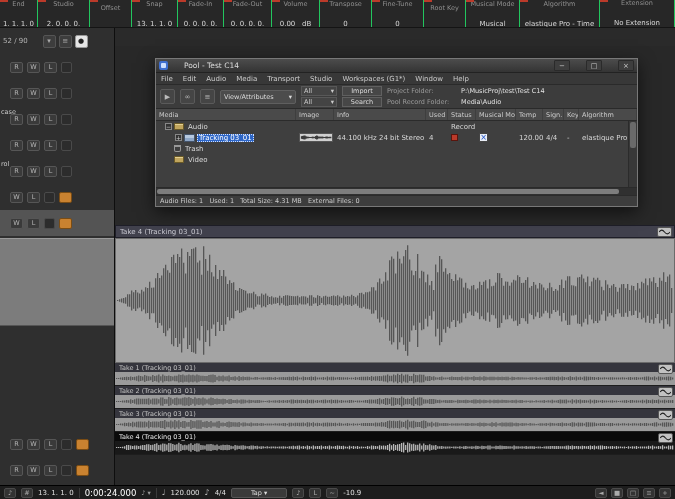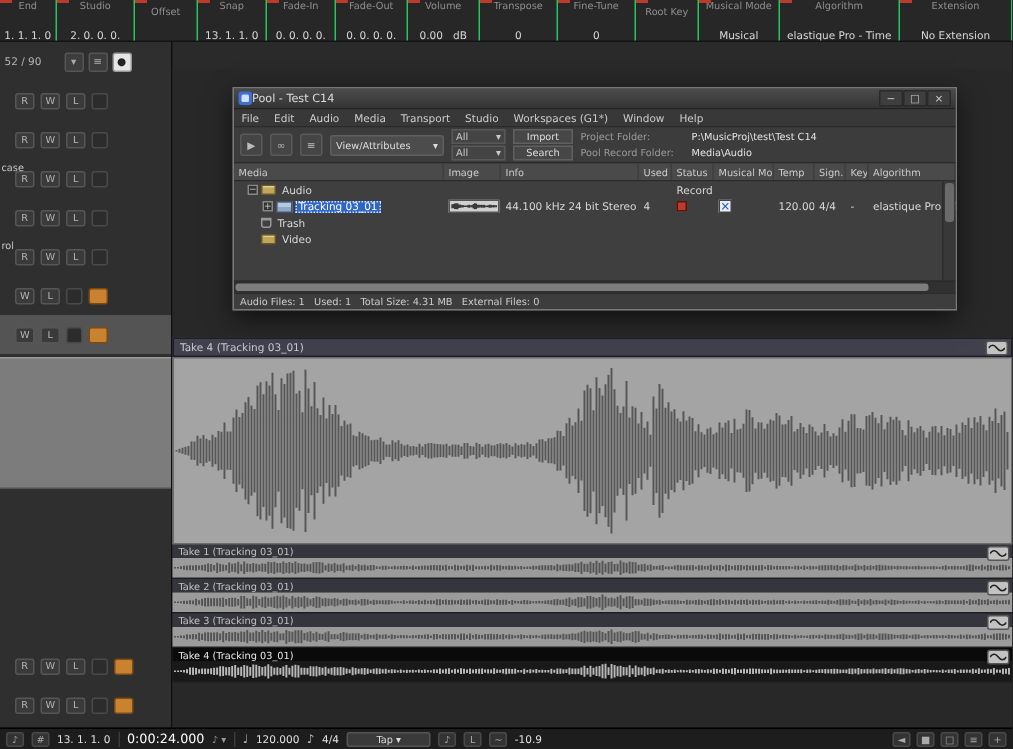--- a/index.html
+++ b/index.html
@@ -56,21 +56,21 @@
   .take-lane.selected{box-shadow:inset 0 1px 0 #d0d0d0}
   .take-lane.selected .take-label{background:#0a0a0a;color:#e8e8e8}
   .take-lane.selected .take-wave{background:#191919}
   .wave-btn{position:absolute;right:2px;top:1px;width:15px;height:10px;background:#c2c2c2;border:1px solid #555;
             border-radius:2px;display:flex;align-items:center;justify-content:center}
 
   
   .pool{position:absolute;left:155px;top:58px;width:483px;height:149px;background:#3c3c3c;
         border:1px solid #787878;box-shadow:0 5px 16px rgba(0,0,0,.6);z-index:10;display:flex;flex-direction:column}
   .pool-title{height:14px;background:linear-gradient(#4c4c4c,#343434);display:flex;align-items:center;
-              gap:0;padding:0 3px;border-bottom:1px solid #222}
+              gap:16px;padding:0 3px;border-bottom:1px solid #222}
   .win-icon{width:9px;height:9px;background:#3f6fd0;border-radius:2px;position:relative}
   .win-icon:after{content:"";position:absolute;inset:2px;background:#cfe0ff;border-radius:1px}
   .pool-title-text{font-size:7.5px;color:#ddd;flex:1}
   .win-btn{width:16px;height:11px;font-size:7px;color:#ccc;display:flex;align-items:center;justify-content:center;
            border:1px solid #2a2a2a;background:#3e3e3e;border-radius:1px}
   .pool-menu{height:12px;background:#383838;border-bottom:1px solid #2a2a2a;display:flex;align-items:center}
   .menu-item{font-size:7px;color:#ccc;padding:0 5px;white-space:nowrap}
   .pool-toolbar{height:24px;background:#3c3c3c;border-bottom:1px solid #2a2a2a;display:flex;align-items:center;
                 gap:5px;padding:0 4px}
   .tb-btn{width:15px;height:15px;background:#454545;border:1px solid #5a5a5a;border-radius:2px;font-size:7px;
@@ -186,21 +186,21 @@
       <div class="info-col" style="width: 54px;">
         <div class="info-tick"></div>
         <div class="info-label">Musical Mode</div>
         <div class="info-value">Musical</div>
       </div>
       <div class="info-col" style="width: 80px;">
         <div class="info-tick"></div>
         <div class="info-label">Algorithm</div>
         <div class="info-value">elastique Pro - Time</div>
       </div>
-      <div class="info-col" style="width: 75px;">
+      <div class="info-col" style="width: 75px; justify-content: flex-end;">
         <div class="info-tick"></div>
         <div class="info-label">Extension</div>
         <div class="info-value">No Extension</div>
       </div>
     </div>
 
   <div class="left-panel">
     <div class="panel-head">
       <span class="panel-counter">52 / 90</span>
       <span class="panel-icon">▾</span>

